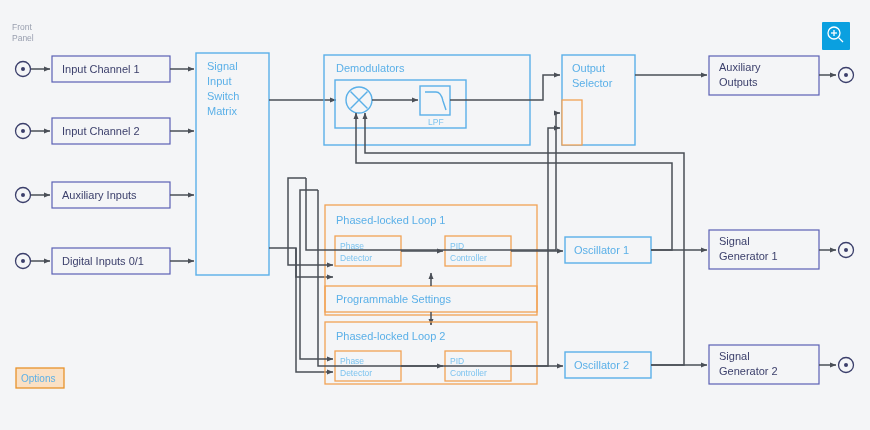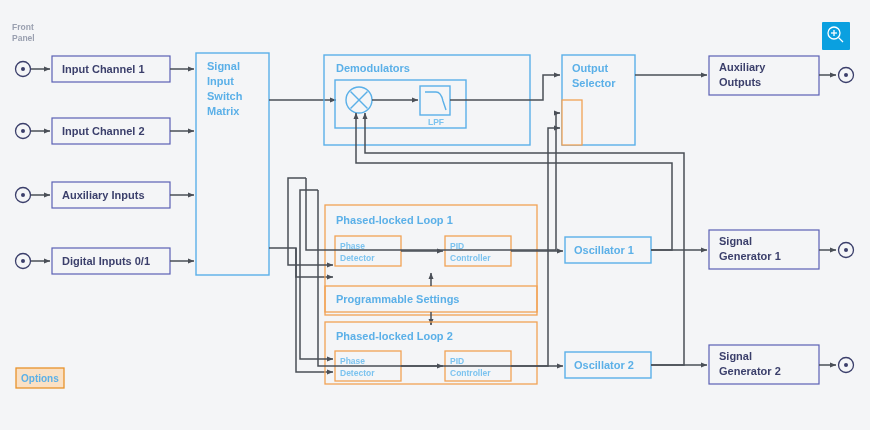--- a/index.html
+++ b/index.html
@@ -3,21 +3,21 @@
 <meta charset="utf-8">
 <title>Instrument Block Diagram</title>
 <style>
   html,body{margin:0;padding:0;}
   body{
     width:870px;height:430px;
     background:#f4f5f7;
     font-family:"Liberation Sans", sans-serif;
     overflow:hidden;
   }
-  #stage{position:relative;width:870px;height:430px;font-weight:bold;}
+  #stage{position:relative;width:870px;height:430px;}
   svg#diagram{position:absolute;left:0;top:0;width:870px;height:430px;display:block;}
 
   
   .t-blue{ fill:#5bb0e8; font-size:11px; font-family:"Liberation Sans", sans-serif; }
   .t-blue-sm{ fill:#7cc3ef; font-size:8.5px; font-family:"Liberation Sans", sans-serif; }
   .t-navy{ fill:#3b3f6b; font-size:11px; font-family:"Liberation Sans", sans-serif; }
   .t-grey{ fill:#9aa0b0; font-size:8.5px; font-family:"Liberation Sans", sans-serif; }
 
   
   .bx-navy{ fill:#f4f5f7; stroke:#5a60b4; stroke-width:1.2; }

